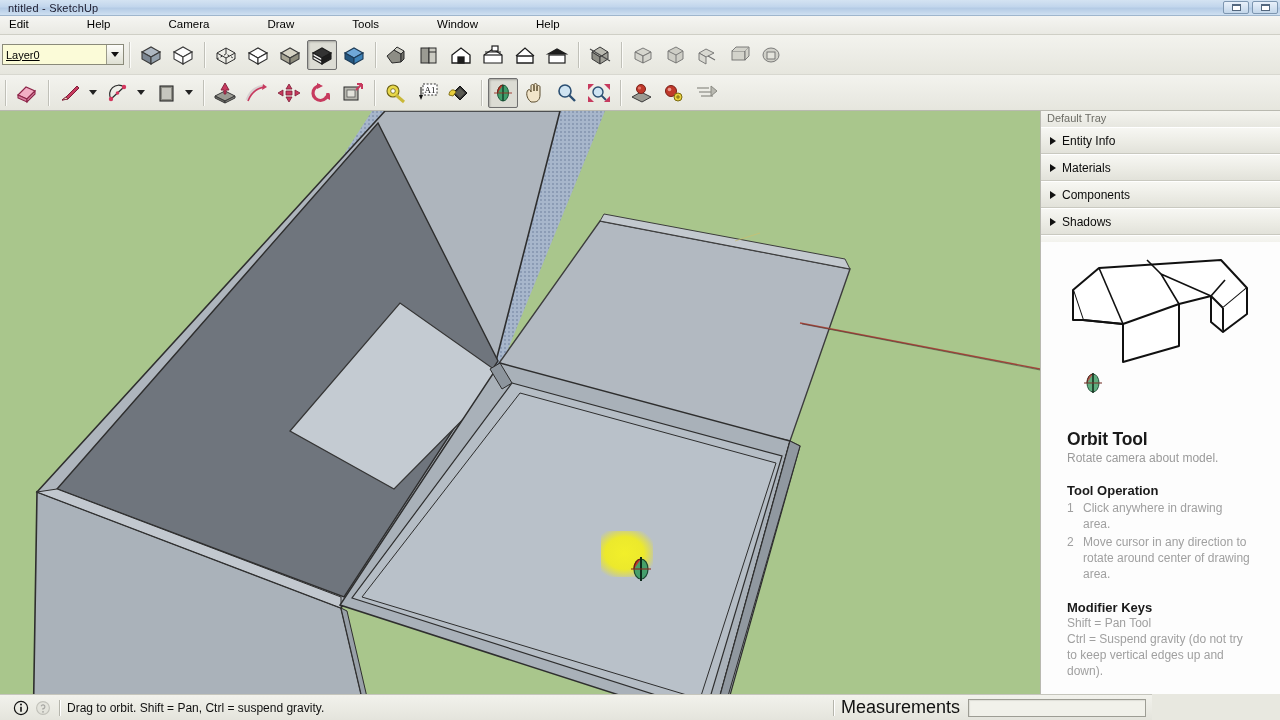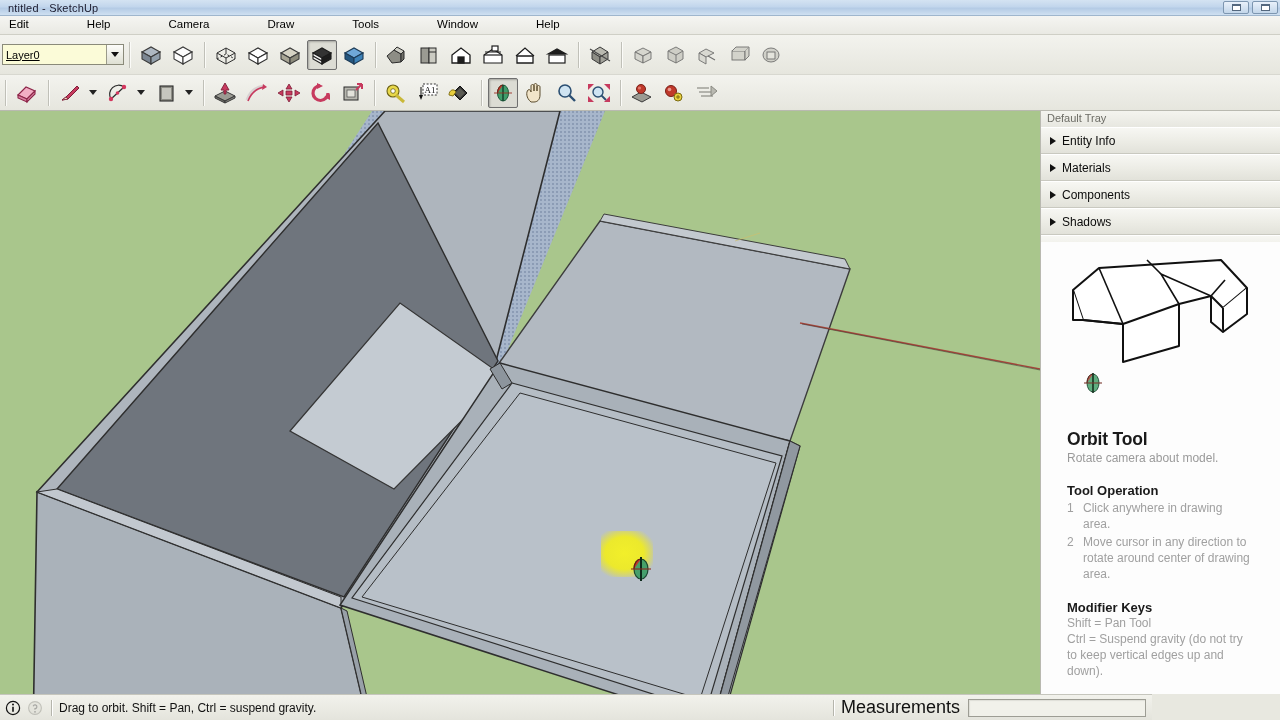--- a/index.html
+++ b/index.html
@@ -136,21 +136,21 @@
   .itext .sub { font-size: 12px; color: #9a9a9a; margin-top: 1px; }
   .itext h2 { font-size: 13px; font-weight: bold; color: #1a1a1a; margin-top: 18px; }
   .itext .step { display: flex; font-size: 12px; color: #a0a0a0; line-height: 16px; margin-top: 2px; }
   .itext .step .n { width: 16px; flex: none; }
   .itext .mk { font-size: 12px; color: #a0a0a0; line-height: 16px; }
 
   
   .statusbar {
     position: absolute; top: 694px; left: 0; width: 1152px; height: 26px;
     background: linear-gradient(to bottom,#f2f2ec,#e4e4dc);
-    border-top: 1px solid #c6c6bd; display: flex; align-items: center;
+    border-top: 1px solid #c6c6bd; display: flex; align-items: center; padding-left: 8px;
   }
   .sb-icon { width: 18px; height: 18px; margin-left: 4px; display:flex; align-items:center; justify-content:center; }
   .sb-div { width: 1px; height: 16px; background: #b5b5ac; margin: 0 7px; box-shadow: 1px 0 0 #fff; }
   .sb-text { font-size: 12px; color: #111; }
   .sb-spacer { flex: 1; }
   .sb-meas { font-size: 18px; color: #111; }
   .sb-input {
     width: 178px; height: 18px; margin: 0 6px 0 8px;
     border: 1px solid #9d9d94; background: #f1f1ea;
     box-shadow: inset 1px 1px 1px rgba(0,0,0,.08);

